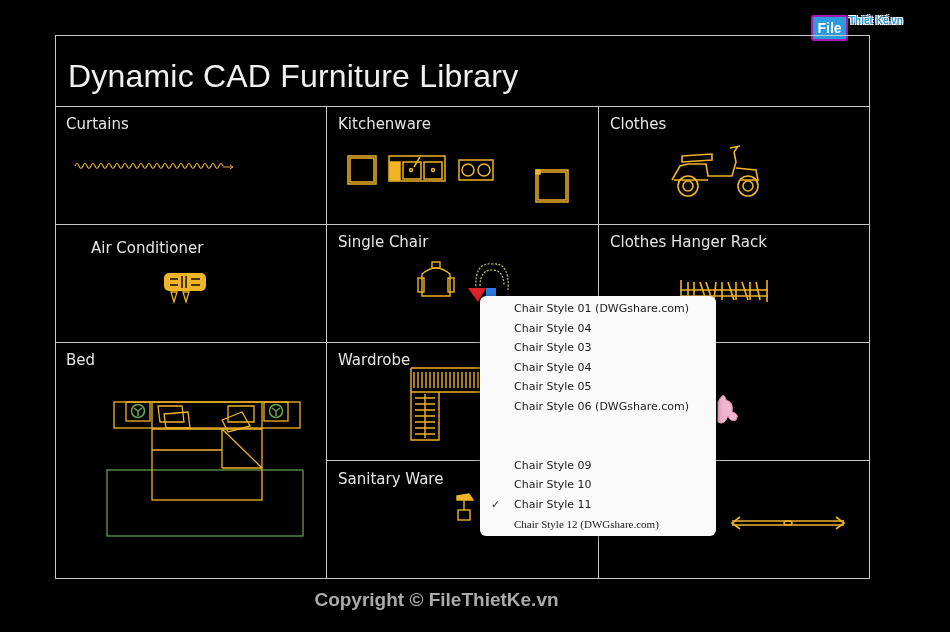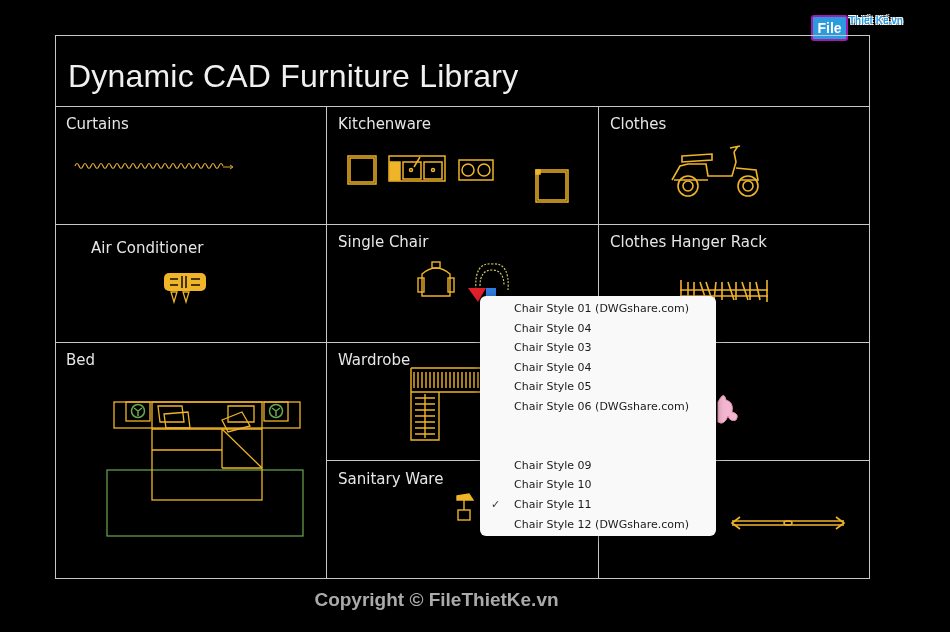--- a/index.html
+++ b/index.html
@@ -200,18 +200,18 @@
   <div class="mi" style="top:160.8px;">
       <span class="lbl">Chair Style 09</span>
     </div>
   <div class="mi" style="top:180.4px;">
       <span class="lbl">Chair Style 10</span>
     </div>
   <div class="mi" style="top:200px;">
     <span class="chk">✓</span>
     <span class="lbl">Chair Style 11</span>
   </div>
-  <div class="mi" style="top:219.6px;">
+  <div class="mi" style="top:219.6px;font-family:Liberation Serif, serif;">
       <span class="lbl">Chair Style 12  (DWGshare.com)</span>
     </div>
 </div>
 
 <div class="copyright">Copyright © FileThietKe.vn</div>
 
 </body></html>

